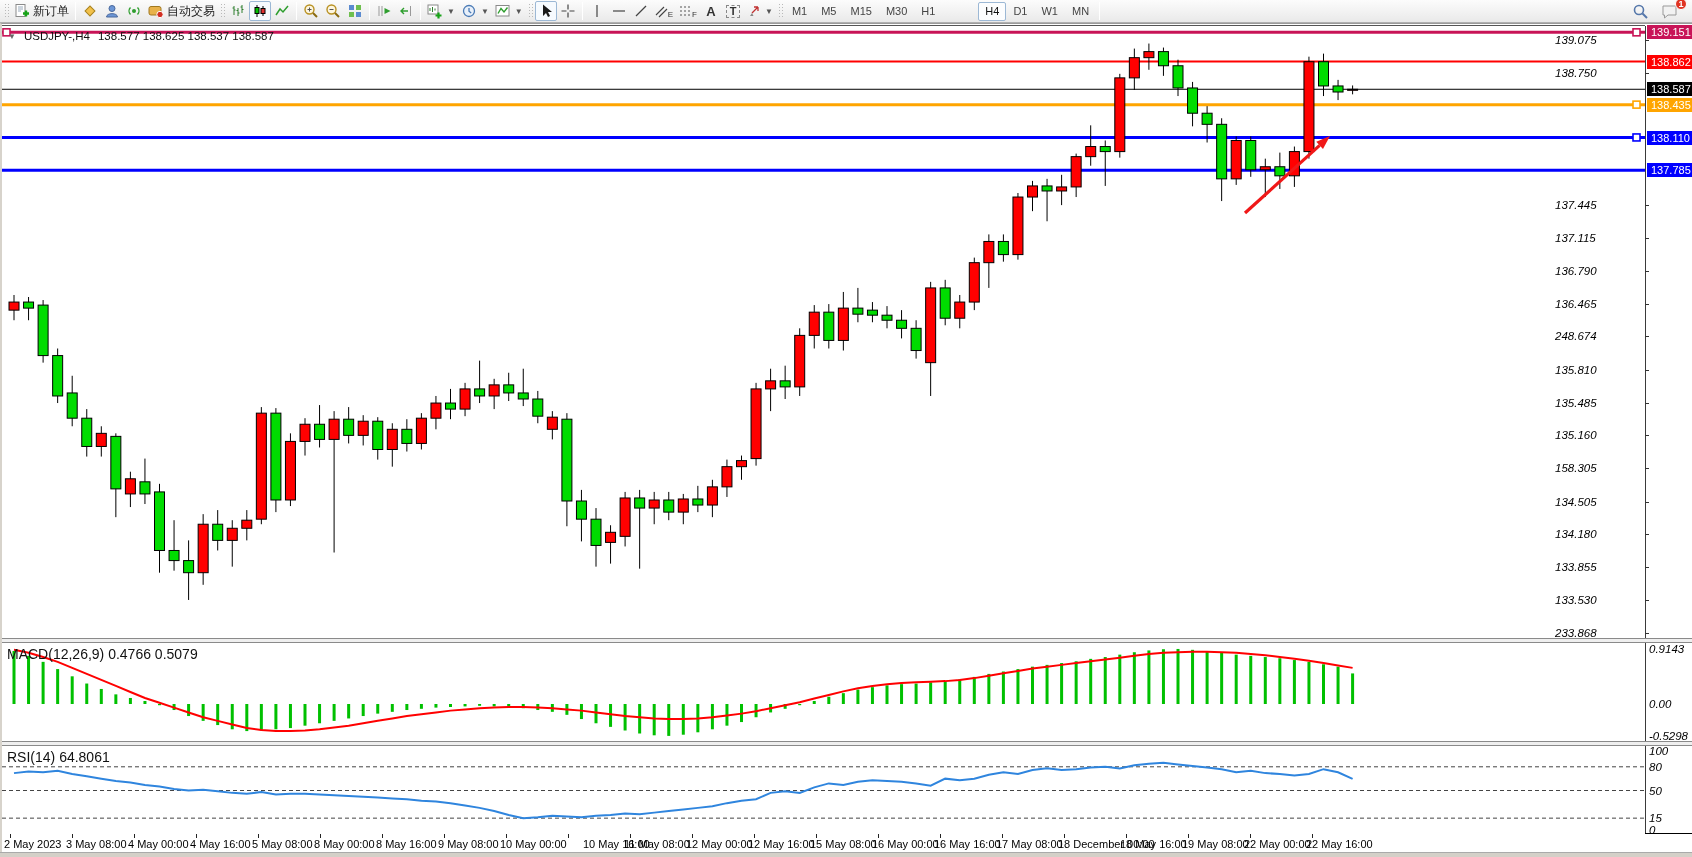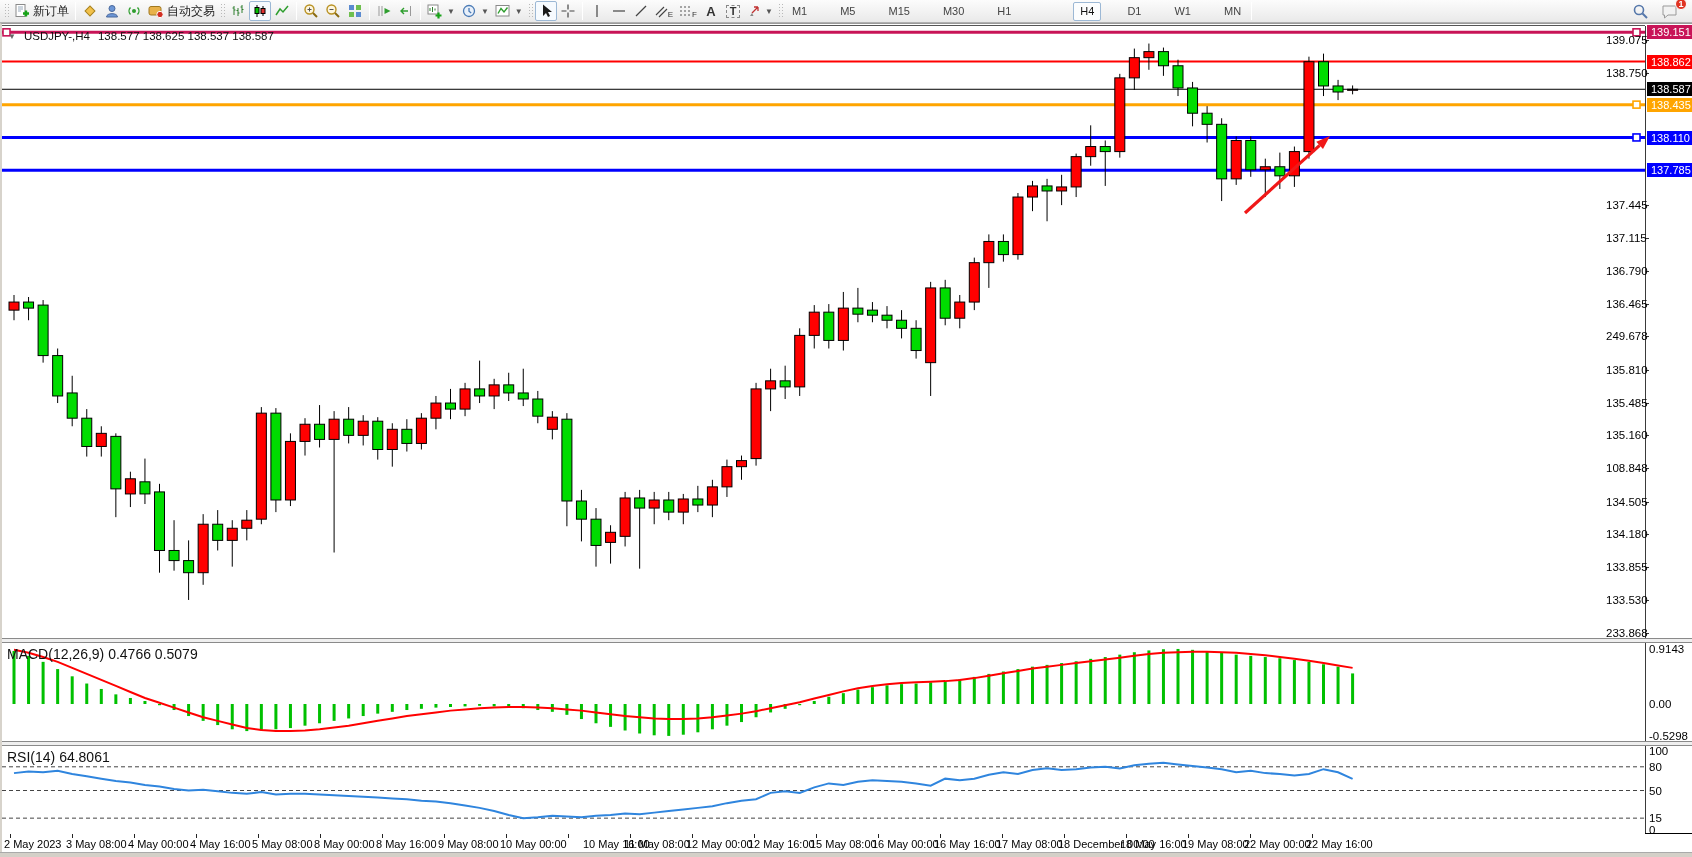--- a/index.html
+++ b/index.html
@@ -36,25 +36,25 @@
   #axis-vline { position:absolute; left:1643px; top:2px; width:1px; height:827px; background:#3a3a3a; }
   .divider { position:absolute; left:0; width:1692px; height:5px; background:#efefef;
     border-top:1px solid #8a8a8a; border-bottom:1px solid #8a8a8a; }
   #main-top-border { position:absolute; top:1px; left:0; width:1643px; height:1px; background:#555; }
 
   #chart-title { position:absolute; top:6px; left:6px; font-size:11.5px; color:#111;
     display:flex; gap:8px; align-items:center; }
   #chart-title .tri { font-size:8px; color:#666; }
   .ind-label { position:absolute; font-size:14px; color:#111; }
 
-  .tick-label { position:absolute; left:1604px; font-size:11.5px; color:#000; height:14px; line-height:14px; }
+  .tick-label { position:absolute; left:1553px; font-size:11.5px; color:#000; height:14px; line-height:14px;font-style:italic; }
   .tick-dash { position:absolute; left:1643px; width:4px; height:1px; background:#333; }
   .lvl-label { position:absolute; left:1645px; width:47px; height:14px; line-height:14px;
     color:#fff; font-size:11px; padding-left:4px; }
-  .scale-label { position:absolute; left:1647px; font-size:11.5px; color:#000; height:12px; line-height:12px; }
+  .scale-label { position:absolute; left:1647px; font-size:11.5px; color:#000; height:12px; line-height:12px;font-style:italic; }
 
   #time-axis { position:absolute; top:810px; left:0; width:1692px; height:19px; background:#fff; }
   .t-tick { position:absolute; top:0; width:1px; height:4px; background:#222; }
   .t-label { position:absolute; top:4px; font-size:11px; color:#000; white-space:nowrap; }
 
   #bottom-strip { position:absolute; top:852px; left:0; width:1692px; height:5px; background:#d4d0c8;
     border-top:1px solid #aaa; }
   svg { display:block; }
 </style>
 </head>
@@ -279,21 +279,21 @@
       <span>
           <svg width="14" height="16">
             <path d="M11 4L5 10M11 4H7M11 4v4" stroke="#C03030" fill="none" stroke-width="1.3"></path>
             <path d="M3 13l2-3 1.5 3z" fill="#888"></path>
           </svg>
         </span>
       <span class="caret">▼</span>
     </div>
 
     <div class="gripper"></div>
-    <div id="tf-group" style="display:flex; align-items:flex-start;gap:19px;">
+    <div id="tf-group" style="display:flex; align-items:flex-start;">
         <div class="tf-btn">M1</div>
         <div class="tf-btn">M5</div>
         <div class="tf-btn">M15</div>
         <div class="tf-btn">M30</div>
         <div class="tf-btn">H1</div>
         <div class="tf-btn active">H4</div>
         <div class="tf-btn">D1</div>
         <div class="tf-btn">W1</div>
         <div class="tf-btn">MN</div>
       </div>
@@ -658,29 +658,29 @@
         <div class="tick-label" style="top:41.8px">138.750</div>
         <div class="tick-dash" style="top:180.6px"></div>
         <div class="tick-label" style="top:173.6px">137.445</div>
         <div class="tick-dash" style="top:213.9px"></div>
         <div class="tick-label" style="top:206.9px">137.115</div>
         <div class="tick-dash" style="top:246.8px"></div>
         <div class="tick-label" style="top:239.8px">136.790</div>
         <div class="tick-dash" style="top:279.6px"></div>
         <div class="tick-label" style="top:272.6px">136.465</div>
         <div class="tick-dash" style="top:312.4px"></div>
-        <div class="tick-label" style="top:305.4px">249.678</div>
+        <div class="tick-label" style="top:305.4px">248.674</div>
         <div class="tick-dash" style="top:345.7px"></div>
         <div class="tick-label" style="top:338.7px">135.810</div>
         <div class="tick-dash" style="top:378.5px"></div>
         <div class="tick-label" style="top:371.5px">135.485</div>
         <div class="tick-dash" style="top:411.4px"></div>
         <div class="tick-label" style="top:404.4px">135.160</div>
         <div class="tick-dash" style="top:444.2px"></div>
-        <div class="tick-label" style="top:437.2px">108.848</div>
+        <div class="tick-label" style="top:437.2px">158.305</div>
         <div class="tick-dash" style="top:477.5px"></div>
         <div class="tick-label" style="top:470.5px">134.505</div>
         <div class="tick-dash" style="top:510.3px"></div>
         <div class="tick-label" style="top:503.3px">134.180</div>
         <div class="tick-dash" style="top:543.1px"></div>
         <div class="tick-label" style="top:536.1px">133.855</div>
         <div class="tick-dash" style="top:576.0px"></div>
         <div class="tick-label" style="top:569.0px">133.530</div>
         <div class="tick-dash" style="top:609.3px"></div>
         <div class="tick-label" style="top:602.3px">233.868</div>

